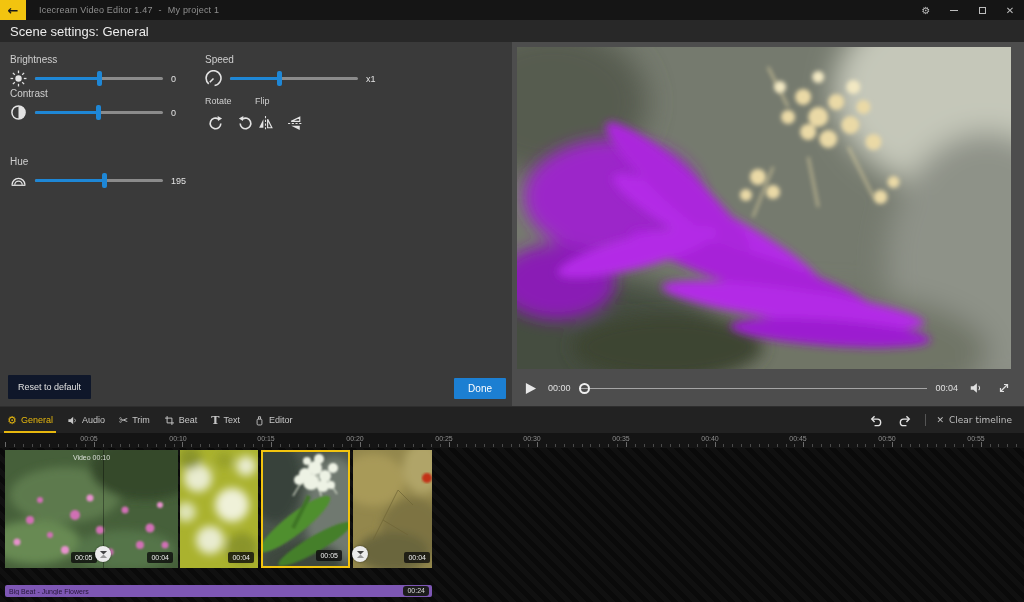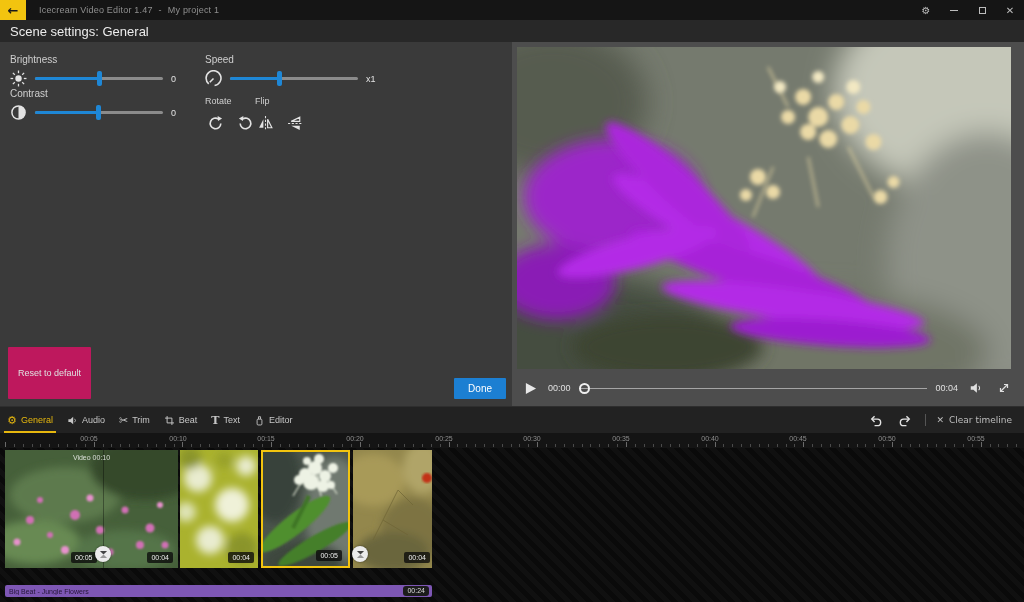--- a/index.html
+++ b/index.html
@@ -31,22 +31,22 @@
   .srow{display:flex;align-items:center;gap:8px}
   .sicon{width:17px;height:17px;color:#e3e3e3;flex:0 0 auto}
   .track{position:relative;height:3px;background:#8b8b8b;width:128px;border-radius:2px;cursor:pointer}
   .track .fill{position:absolute;left:0;top:0;height:3px;background:#1e87d6;border-radius:2px}
   .track .thumb{position:absolute;top:-6px;width:5px;height:15px;border-radius:2px;background:#1e87d6;margin-left:-2px}
   .sval{font-size:9px;color:#e3e3e3;width:26px;text-align:left}
 
   .tool-label{font-size:9px;color:#cfcfcf;margin-bottom:7px}
   .iconbtn{width:20px;height:20px;color:#e3e3e3;cursor:pointer;display:flex;align-items:center;justify-content:center}
 
-  #reset-btn{position:absolute;left:8px;bottom:7px;background:#be185d;color:#e0e0e0;font-size:9px;
-    padding:21px 10px;border:none;border-radius:1px;cursor:pointer}
+  #reset-btn{position:absolute;left:8px;bottom:7px;background:#0f172a;color:#e0e0e0;font-size:9px;
+    padding:7px 10px;border:none;border-radius:1px;cursor:pointer}
   #done-btn{position:absolute;right:6px;bottom:7px;background:#1c7fd2;color:#fff;font-size:10px;
     padding:5px 14px;border:none;border-radius:1px;cursor:pointer}
 
   
   #video-frame{position:absolute;left:5px;top:5px;width:494px;height:322px;background:#6d7265;overflow:hidden}
   #playbar{position:absolute;left:8px;right:10px;bottom:6px;height:24px;display:flex;align-items:center;gap:8px}
   #playbar .time{font-size:9px;color:#e0e0e0}
   #seek{flex:1;position:relative;height:12px;cursor:pointer}
   #seek .line{position:absolute;left:0;right:0;top:6px;height:1px;background:#a5a5a5}
   #seek .knob{position:absolute;left:0;top:1px;width:11px;height:11px;border:2px solid #f0f0f0;border-radius:50%;background:transparent}
@@ -171,20 +171,37 @@
       </span>
       <div class="track">
         <div class="fill" style="width:49%"></div>
           <div class="thumb" style="left:49%"></div>
       </div>
       <span class="sval">0</span>
     </div>
   </div>
 
 
+  <div class="slider-block" style="left:10px;top:114px">
+    <div class="slabel">Hue</div>
+    <div class="srow">
+      <span class="sicon">
+        <svg viewBox="0 0 16 16" fill="none" stroke="currentColor">
+            <path d="M2 12 a6 6 0 0 1 12 0" stroke-width="1.4"></path>
+            <path d="M4.5 12 a3.5 3.5 0 0 1 7 0" stroke-width="1.2"></path>
+            <line x1="1.5" y1="12.5" x2="14.5" y2="12.5" stroke-width="1.2"></line>
+          </svg>
+      </span>
+      <div class="track">
+        <div class="fill" style="width:54%"></div>
+          <div class="thumb" style="left:54%"></div>
+      </div>
+      <span class="sval">195</span>
+    </div>
+  </div>
 
   <div class="slider-block" style="left:205px;top:12px">
     <div class="slabel">Speed</div>
     <div class="srow">
       <span class="sicon">
         <svg viewBox="0 0 16 16" fill="none" stroke="currentColor">
             <path d="M3.5 13 A7 7 0 1 1 9 14.6" stroke-width="1.5"></path>
             <line x1="8" y1="8" x2="4.5" y2="11.5" stroke-width="1.5"></line>
           </svg>
       </span>

